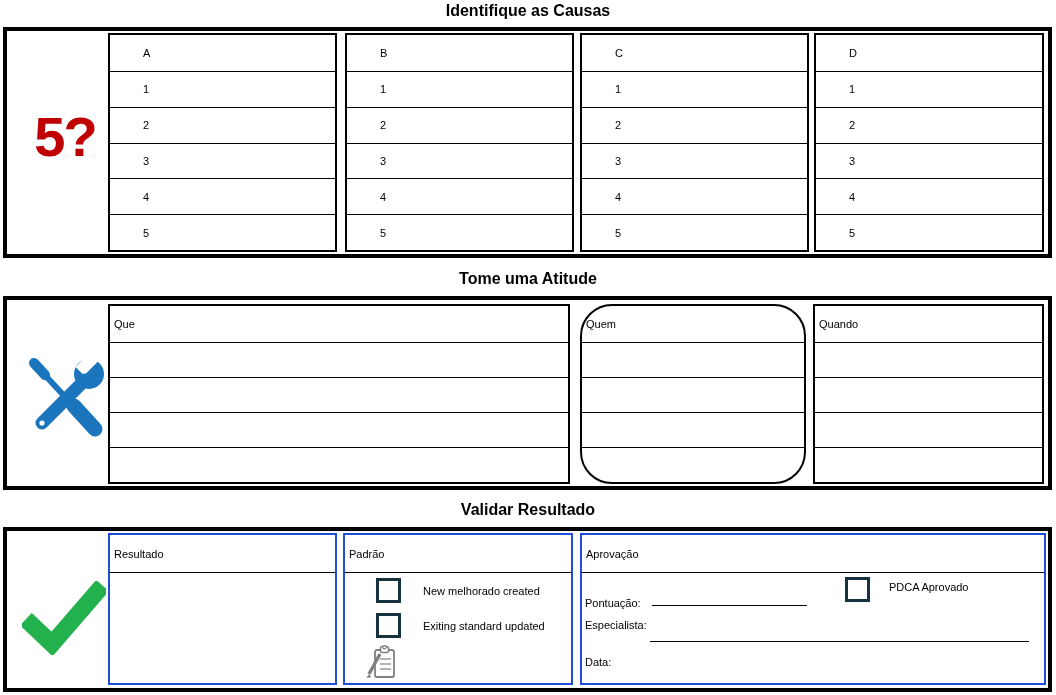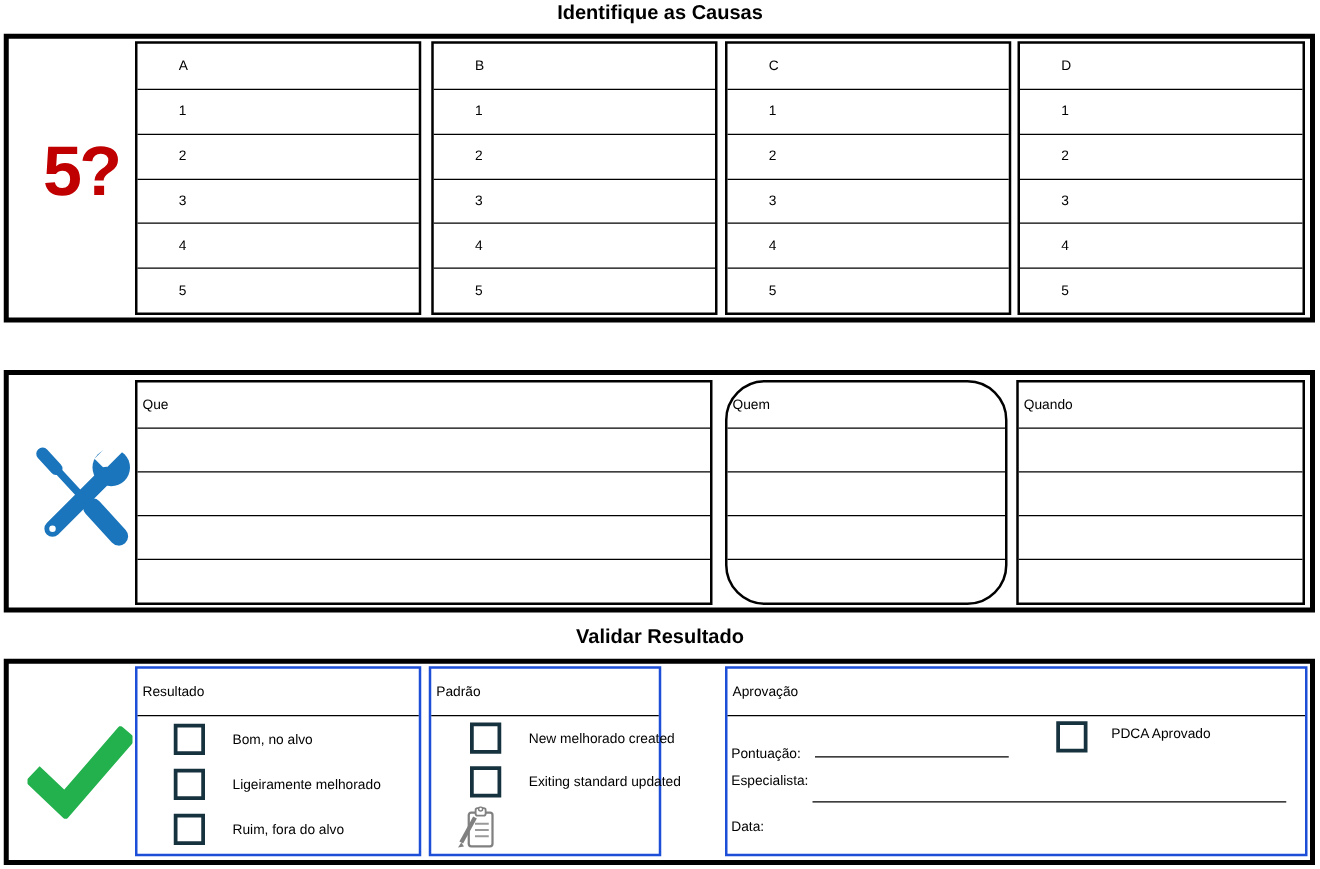--- a/index.html
+++ b/index.html
@@ -119,20 +119,21 @@
         </div>
       <div class="cell indent35">
           <span>4</span>
         </div>
       <div class="cell indent35">
           <span>5</span>
         </div>
     </div>
   </div>
 
+  <div class="sec-title" style="top:266px;">Tome uma Atitude</div>
 
   <div class="box" style="top:296px;height:186px;">
     <svg class="icon-abs" style="left:20px;top:53px;" width="82" height="86" viewBox="0 0 82 86">
       <g>
         <circle cx="62" cy="21" r="15" fill="#1b75bc"></circle>
         <rect x="56" y="-4" width="12" height="26" fill="#ffffff" transform="rotate(45 62 9)"></rect>
         <line x1="58" y1="27" x2="15" y2="70" stroke="#1b75bc" stroke-width="13" stroke-linecap="round"></line>
         <circle cx="15" cy="70" r="2.6" fill="#ffffff"></circle>
         <line x1="7" y1="10" x2="18" y2="22" stroke="#1b75bc" stroke-width="10" stroke-linecap="round"></line>
         <line x1="16" y1="20" x2="40" y2="46" stroke="#1b75bc" stroke-width="6" stroke-linecap="round"></line>
@@ -175,37 +176,23 @@
 
   <div class="box" style="top:527px;height:157px;">
     <svg class="icon-abs" style="left:15px;top:50px;" width="84" height="74" viewBox="0 0 84 74">
       <path d="M10 44 L30 63 L75 11" fill="none" stroke="#22b14c" stroke-width="17" stroke-linecap="square" stroke-linejoin="miter"></path>
     </svg>
 
     <div class="panel" style="left:101px;top:2px;width:229px;height:152px;">
       <div class="phead">
           <span>Resultado</span>
         </div>
-      <div class="pbody">
-        <div class="opt" style="left:29px;top:6px;">
-          <div class="cb"></div>
-          <span class="lbl">Bom, no alvo</span>
-        </div>
-        <div class="opt" style="left:29px;top:42px;">
-          <div class="cb"></div>
-          <span class="lbl">Ligeiramente melhorado</span>
-        </div>
-        <div class="opt" style="left:29px;top:78px;">
-          <div class="cb"></div>
-          <span class="lbl">Ruim, fora do alvo</span>
-        </div>
-      </div>
-    </div>
-
-    <div class="panel" style="left:336px;top:2px;width:186px;height:152px;">
+    </div>
+
+    <div class="panel" style="left:336px;top:2px;width:230px;height:152px;">
       <div class="phead">
           <span>Padrão</span>
         </div>
       <div class="pbody">
         <div class="opt" style="left:31px;top:5px;">
           <div class="cb"></div>
           <span class="lbl">New melhorado created</span>
         </div>
         <div class="opt" style="left:31px;top:40px;">
           <div class="cb"></div>

